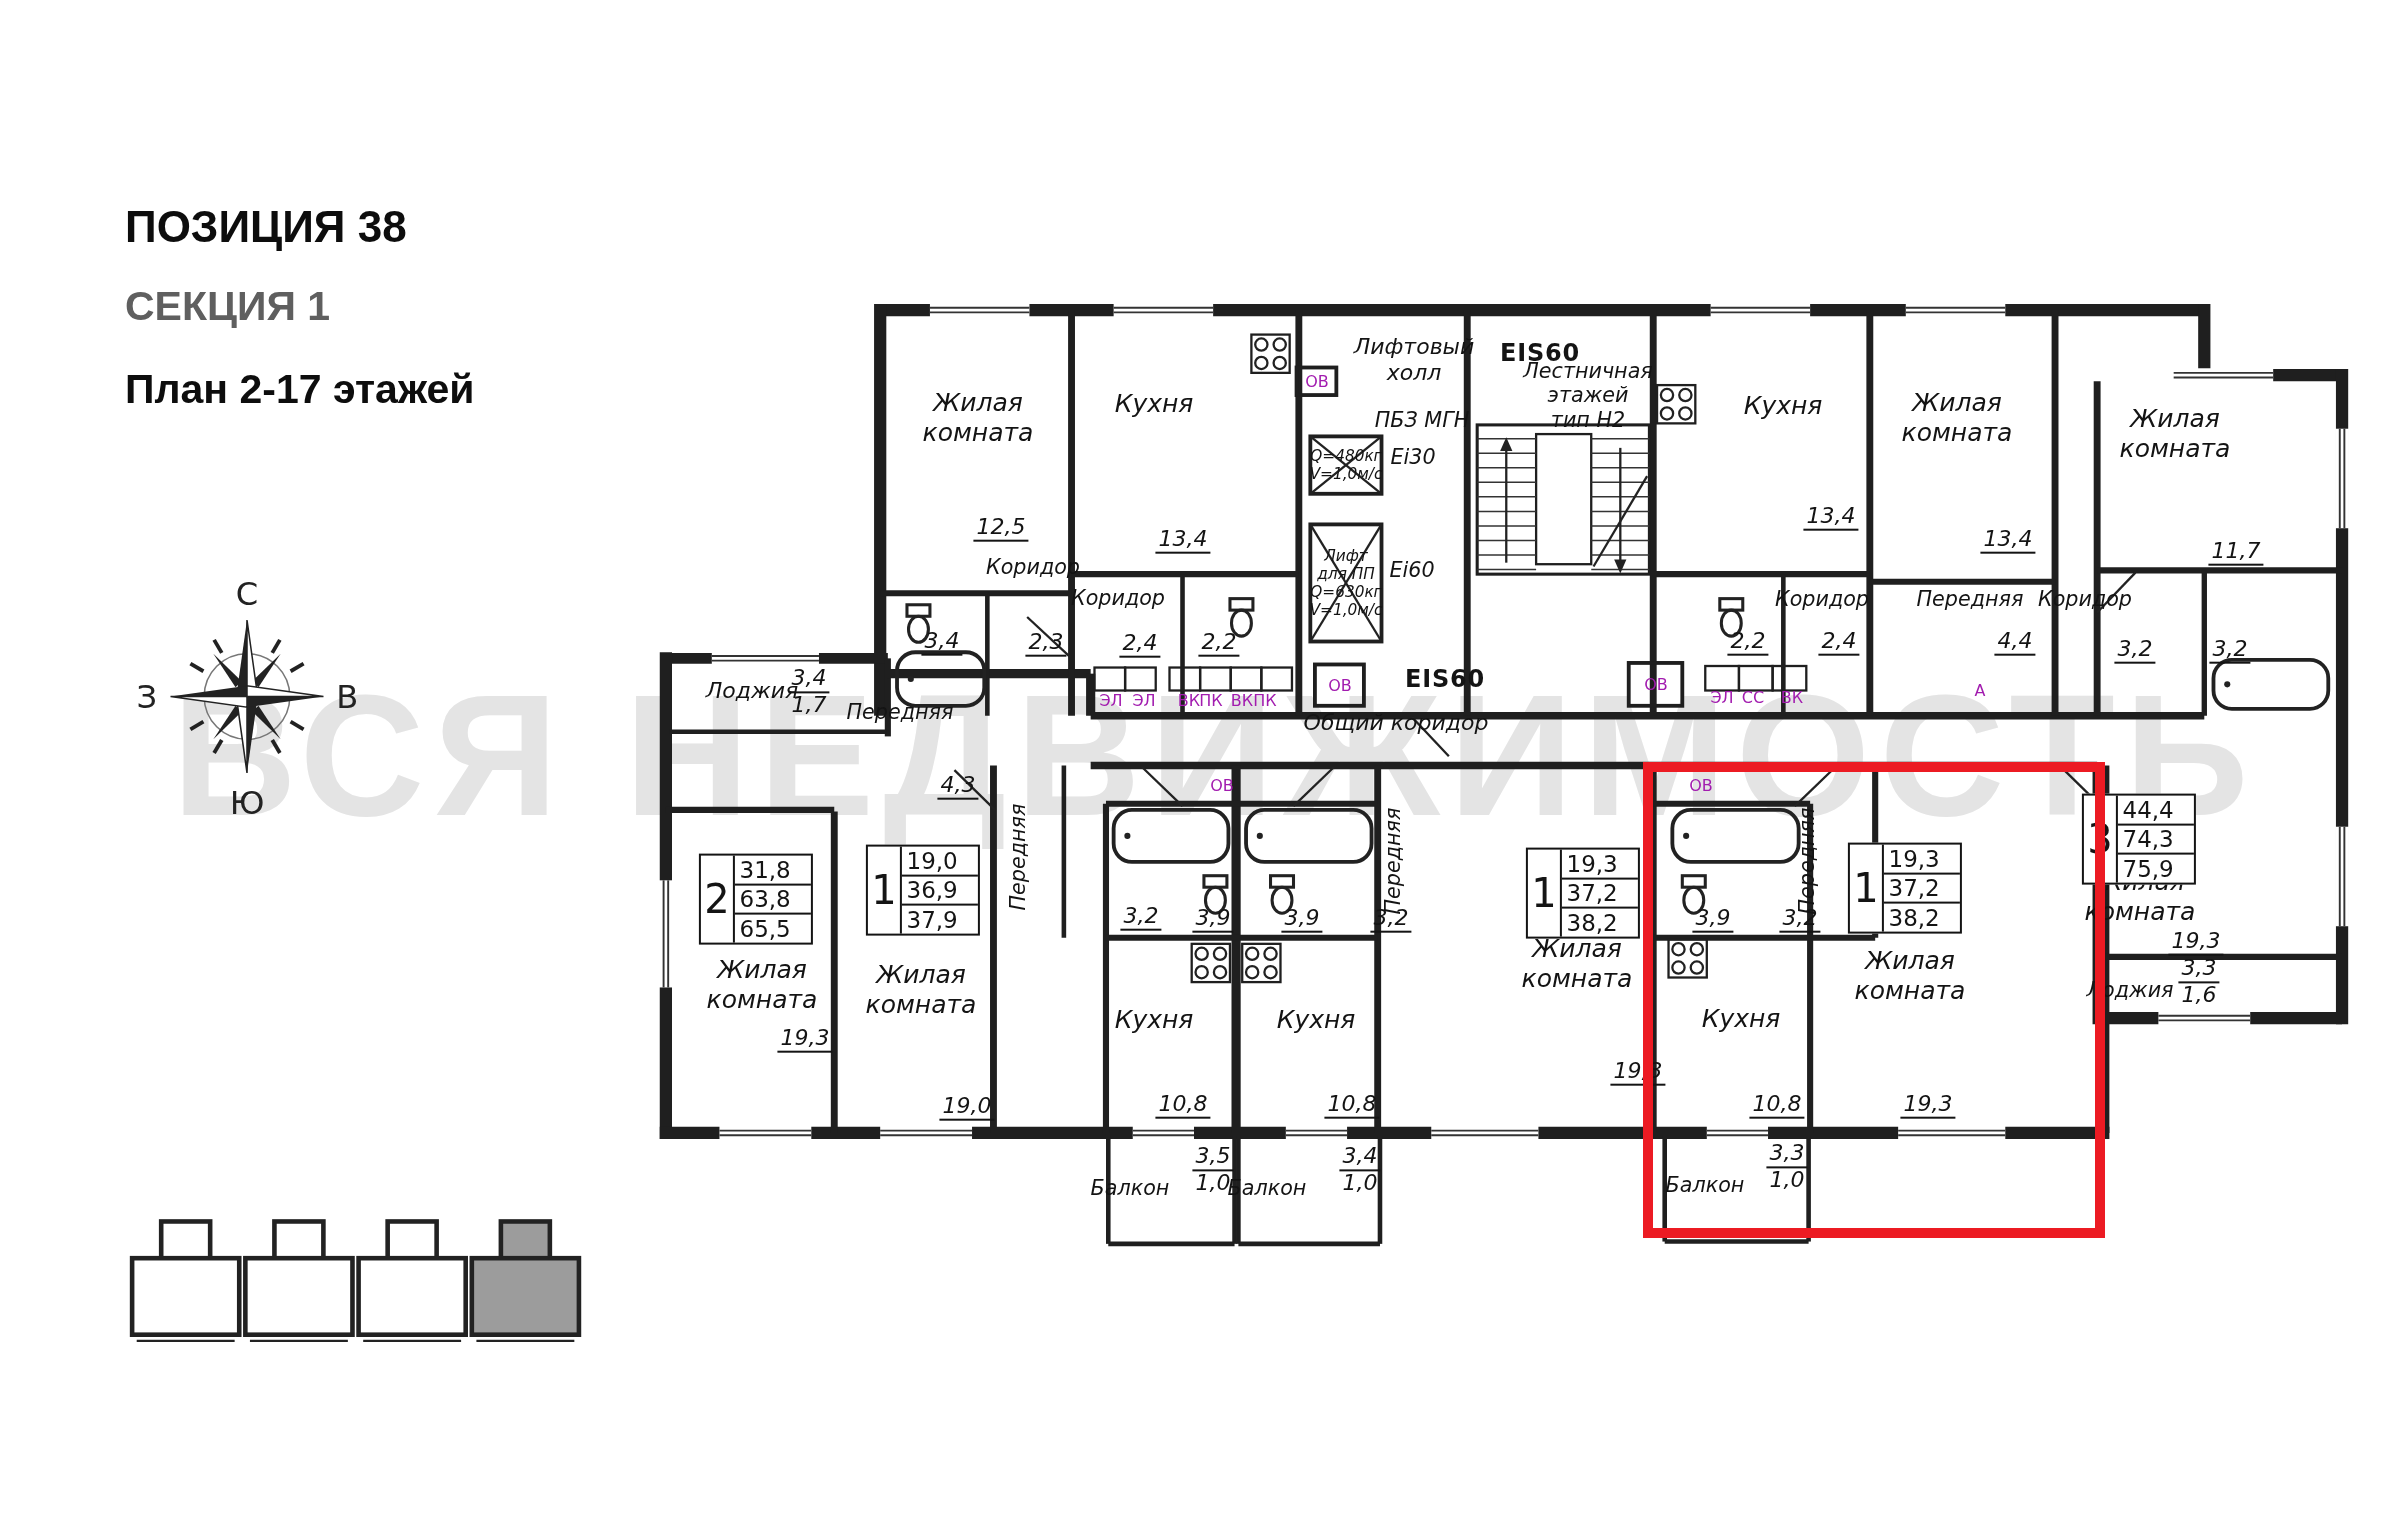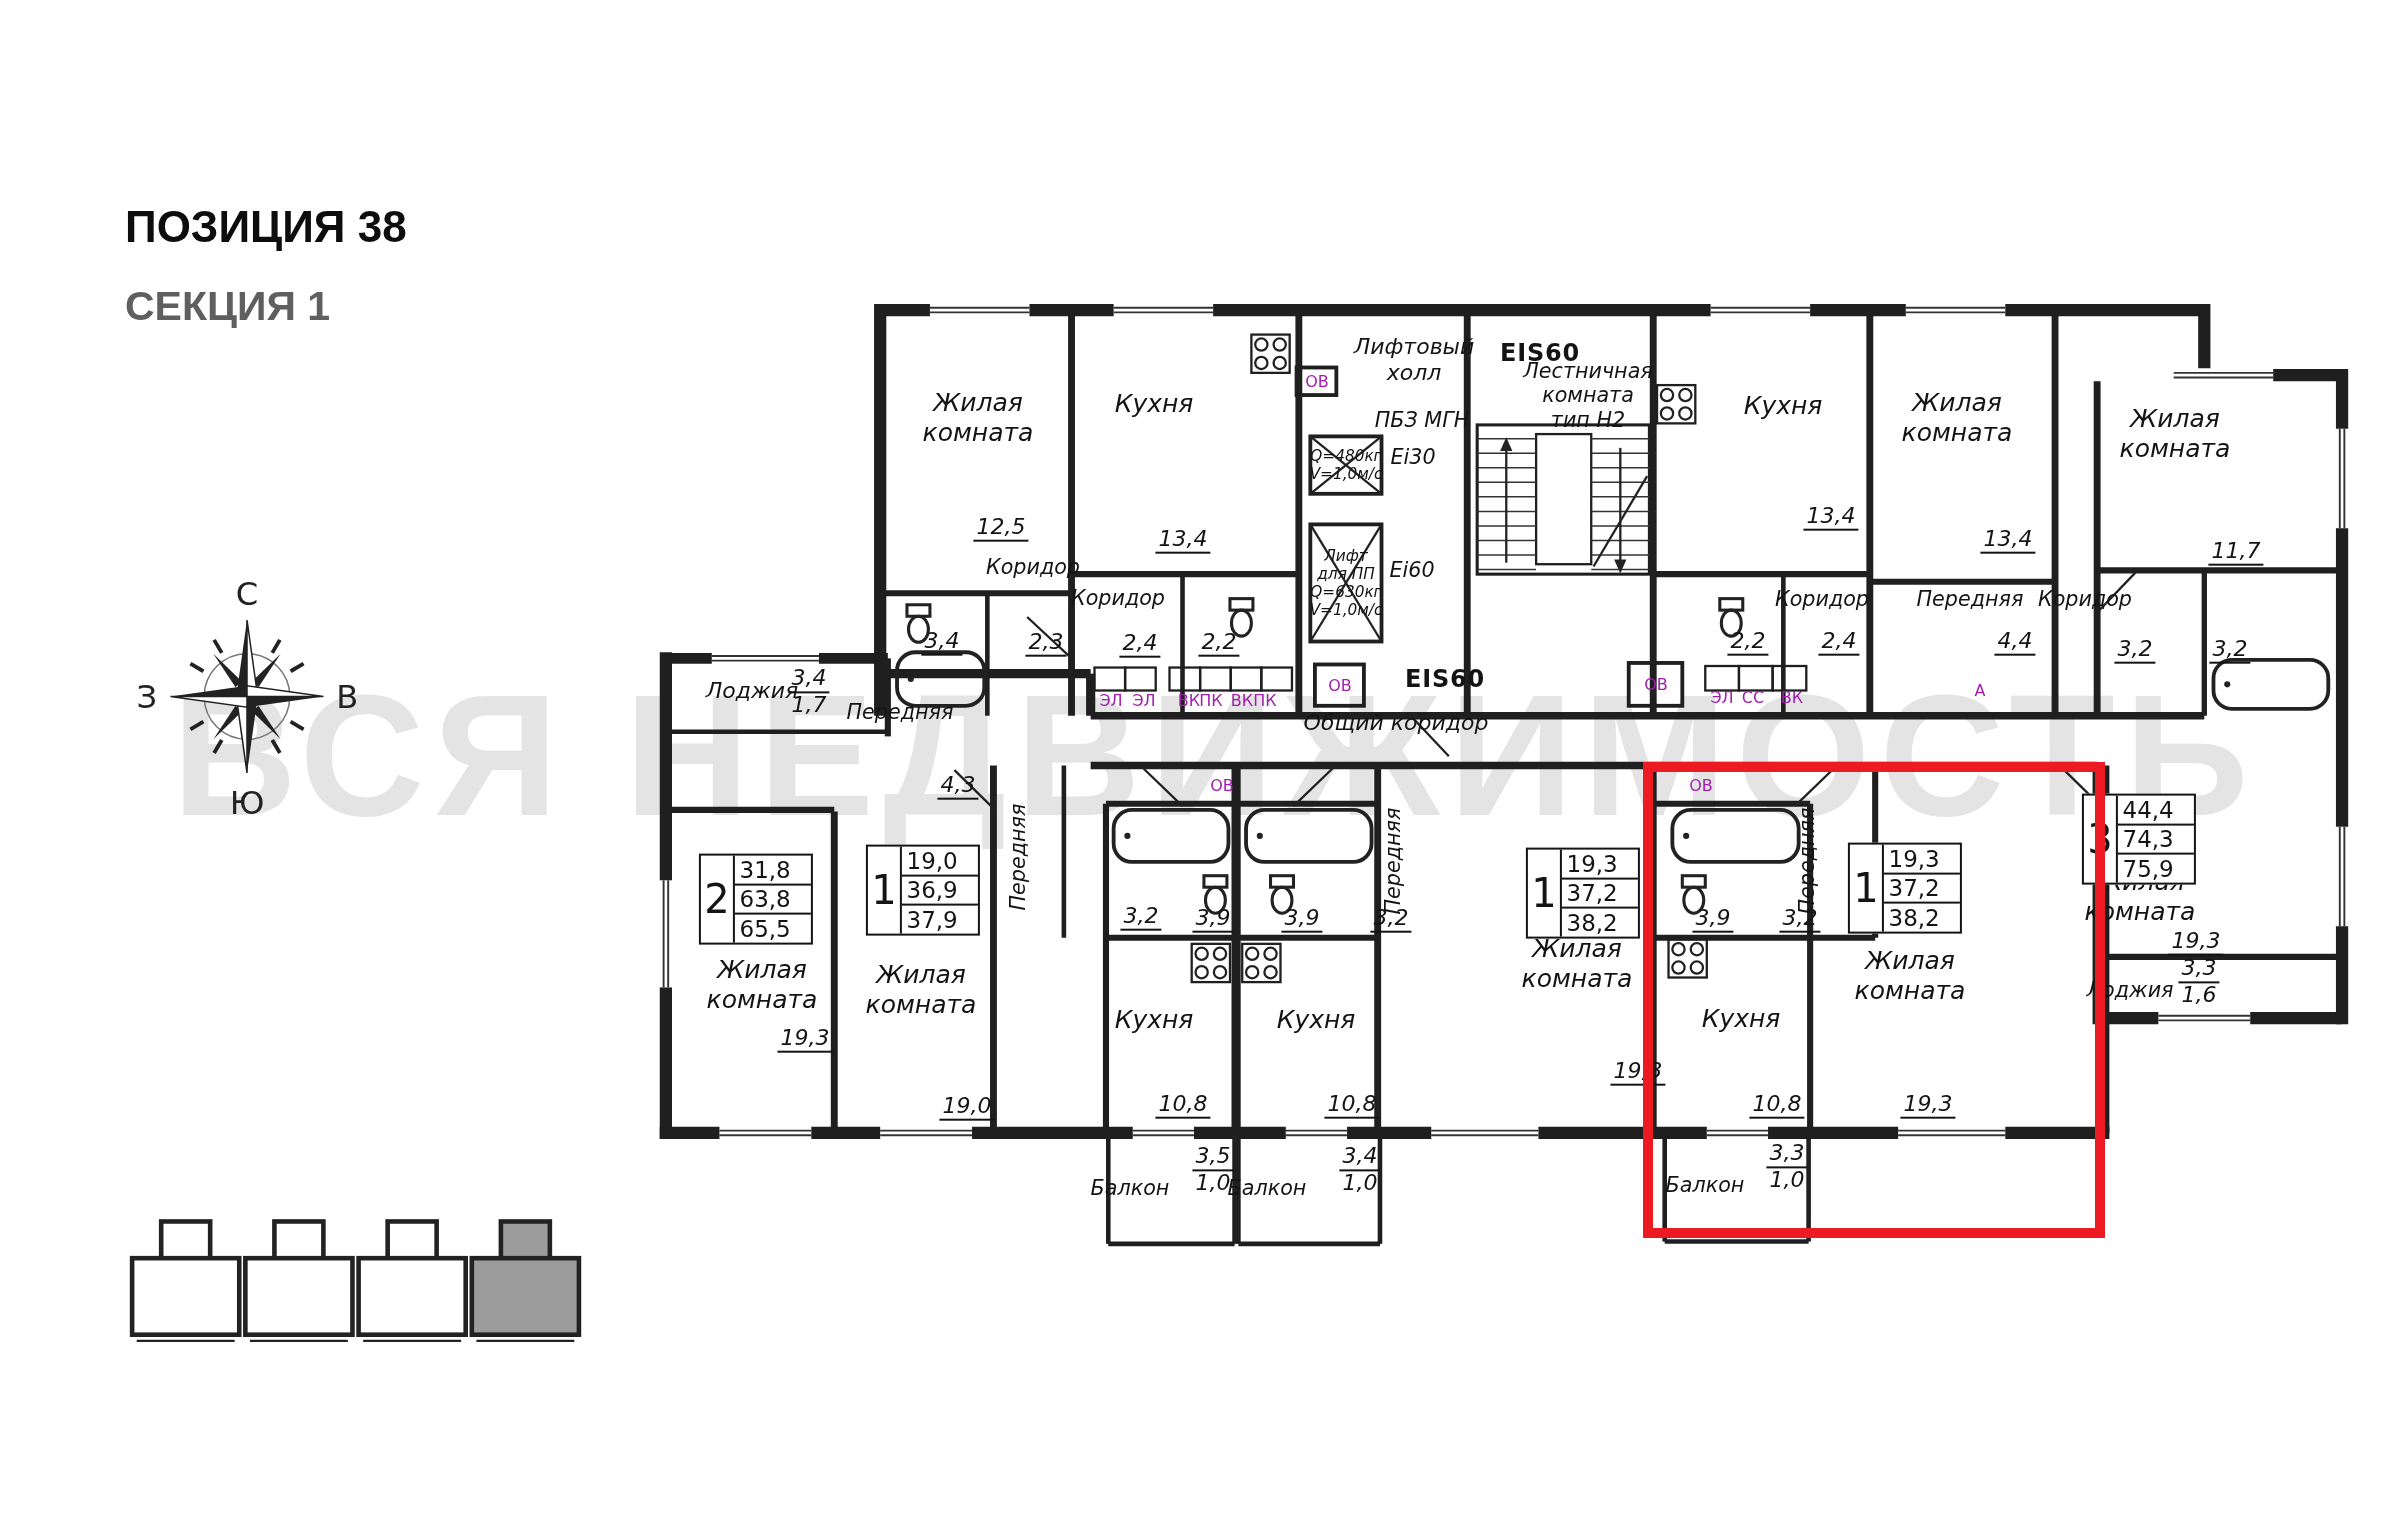--- a/index.html
+++ b/index.html
@@ -27,20 +27,21 @@
   #footprint{position:absolute;left:126px;top:1206px;z-index:2}
   .ctext{font-size:42px;fill:#222;font-family:"DejaVu Sans",sans-serif}
 </style>
 </head>
 <body>
 
 <div id="stage">
 
   <div class="title1">ПОЗИЦИЯ 38</div>
   <div class="title2">СЕКЦИЯ 1</div>
+  <div class="title3">План 2-17 этажей</div>
 
   <div class="wm">ВСЯ НЕДВИЖИМОСТЬ</div>
 
   <svg id="plan" width="2401" height="1531" viewBox="0 0 3137 2000">
       <line x1="1150" y1="405" x2="2880" y2="405" stroke="#1f1f1f" stroke-width="16"></line>
       <line x1="1150" y1="397" x2="1150" y2="935" stroke="#1f1f1f" stroke-width="16"></line>
       <line x1="2880" y1="397" x2="2880" y2="498" stroke="#1f1f1f" stroke-width="16"></line>
       <line x1="2874" y1="490" x2="3060" y2="490" stroke="#1f1f1f" stroke-width="16"></line>
       <line x1="3060" y1="482" x2="3060" y2="1338" stroke="#1f1f1f" stroke-width="16"></line>
       <line x1="2740" y1="1330" x2="3060" y2="1330" stroke="#1f1f1f" stroke-width="16"></line>
@@ -307,21 +308,21 @@
       <div class="lbl" style="left: 1413px; top: 457px; font-size: 20.7px;">Ei30</div>
       <div class="lbl" style="left: 1412px; top: 570px; font-size: 20.7px;">Ei60</div>
       <div class="lbl" style="left: 1346px; top: 465px; font-size: 15.3px;">Q=480кг
 V=1,0м/с</div>
       <div class="lbl" style="left: 1346px; top: 583px; font-size: 15.3px;">Лифт
 для ПП
 Q=630кг
 V=1,0м/с</div>
       <div class="lbl up" style="left: 1540px; top: 353px; font-size: 24px;">EIS60</div>
       <div class="lbl" style="left: 1588px; top: 396px; font-size: 20.7px;">Лестничная
-комната
+этажей
 тип Н2</div>
       <div class="lbl up" style="left: 1445px; top: 679px; font-size: 24px;">EIS60</div>
       <div class="lbl" style="left: 1783px; top: 406px; font-size: 25px;">Кухня</div>
       <div class="lbl" style="left: 1822px; top: 599px; font-size: 20.7px;">Коридор</div>
       <div class="lbl" style="left: 1957px; top: 417px; font-size: 25px;">Жилая
 комната</div>
       <div class="lbl" style="left: 1970px; top: 599px; font-size: 20.7px;">Передняя</div>
       <div class="lbl" style="left: 2085px; top: 599px; font-size: 20.7px;">Коридор</div>
       <div class="lbl" style="left: 2175px; top: 433px; font-size: 25px;">Жилая
 комната</div>

